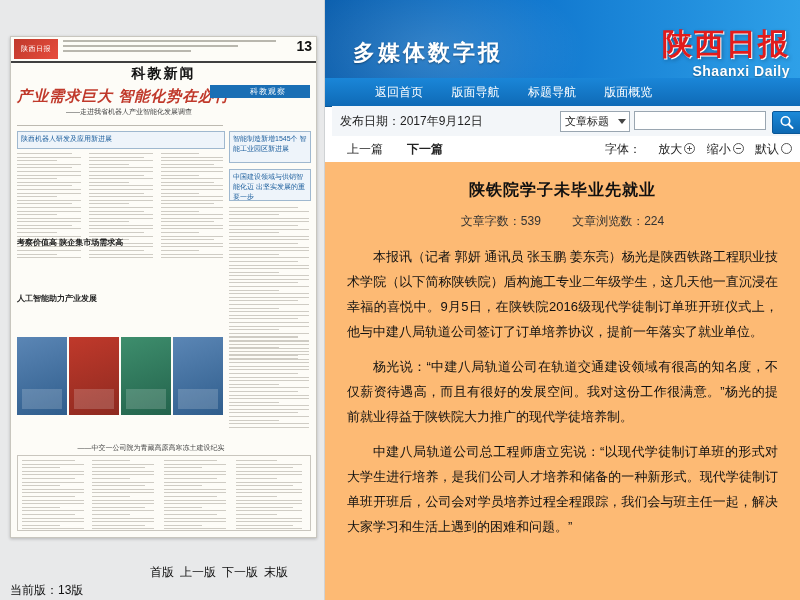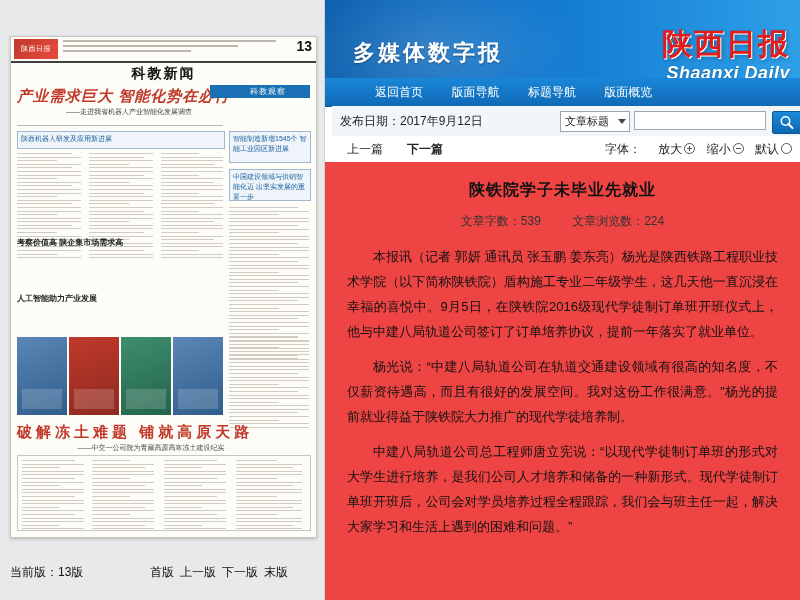--- a/index.html
+++ b/index.html
@@ -124,21 +124,21 @@
   }
   .p-bottombox {
     position: absolute; left: 6px; top: 418px; width: 292px; height: 74px;
     border: 1px solid #c9c6be;
   }
   .left-footer {
     position: absolute; left: 0; bottom: 36px; width: 325px;
     font-size: 12px; color: #111;
   }
   .left-footer .cur {
-    position: absolute; left: 10px; top: 0; white-space: nowrap;
+    position: absolute; left: 10px; top: 18px; white-space: nowrap;
   }
   .left-footer .navs {
     position: absolute; left: 150px; top: 0; white-space: nowrap;
   }
   .left-footer .navs a {
     color: #111; text-decoration: none; margin-right: 6px;
   }
 
   
   .right-pane {
@@ -166,22 +166,22 @@
   .hdr-logo {
     position: absolute; right: 10px; top: 24px; text-align: right;
   }
   .hdr-logo .cn {
     font-size: 30px; font-weight: bold; color: #e21b1b;
     letter-spacing: 2px;
     text-shadow: 1px 1px 0 #fff, 2px 2px 4px rgba(0,0,0,.3);
     font-family: "DejaVu Serif", "Liberation Serif", serif;
   }
   .hdr-logo .en {
-    font-size: 18px; font-weight: bold; color: #ffffff;
-    font-style: italic; letter-spacing: .5px; margin-top: -2px;
+    font-size: 14px; font-weight: bold; color: #ffffff;
+    letter-spacing: .5px; margin-top: -2px;
     text-shadow: 0 1px 2px rgba(0,0,0,.4);
   }
   .navbar {
     position: absolute; left: 0; top: 78px; width: 475px; height: 28px;
     background: linear-gradient(180deg, #1a86d8, #0f6ab6);
     border-bottom: 1px solid #0a5797;
     padding-left: 38px;
   }
   .navbar a {
     display: inline-block;
@@ -249,21 +249,21 @@
   .fontsize-group .circ:before {
     content: ""; position: absolute; left: 2px; top: 4px; width: 5px; height: 1px; background: #555;
   }
   .fontsize-group .circ.plus:after {
     content: ""; position: absolute; left: 4px; top: 2px; width: 1px; height: 5px; background: #555;
   }
   .fontsize-group .circ.none:before { display: none; }
 
   .article {
     position: absolute; left: 0; top: 162px; width: 475px; height: 438px;
-    overflow: hidden; background: #ef4444;
+    overflow: hidden; background: #fdba74;
   }
   .art-title {
     margin: 18px 20px 0 20px;
     text-align: center;
     font-size: 16px; font-weight: bold; color: #111;
     letter-spacing: 1px;
   }
   .art-meta {
     margin: 12px 0 0 0;
     text-align: center;
@@ -493,21 +493,20 @@
           <i class="s"></i>
           <i></i>
           <i></i>
           <i class="m"></i>
           <i></i>
           <i class="s"></i>
           <i></i>
           <i></i>
       </div>
 
-      <div class="p-headline2">破解冻土难题 铺就高原天路</div>
       <div class="p-subhead2">——中交一公司院为青藏高原高寒冻土建设纪实</div>
 
       <div class="p-bottombox">
         <div class="col-text" style="left:4px; top:4px; width:62px;">
           <i class="m"></i>
             <i></i>
             <i class="s"></i>
             <i></i>
             <i></i>
             <i class="m"></i>

